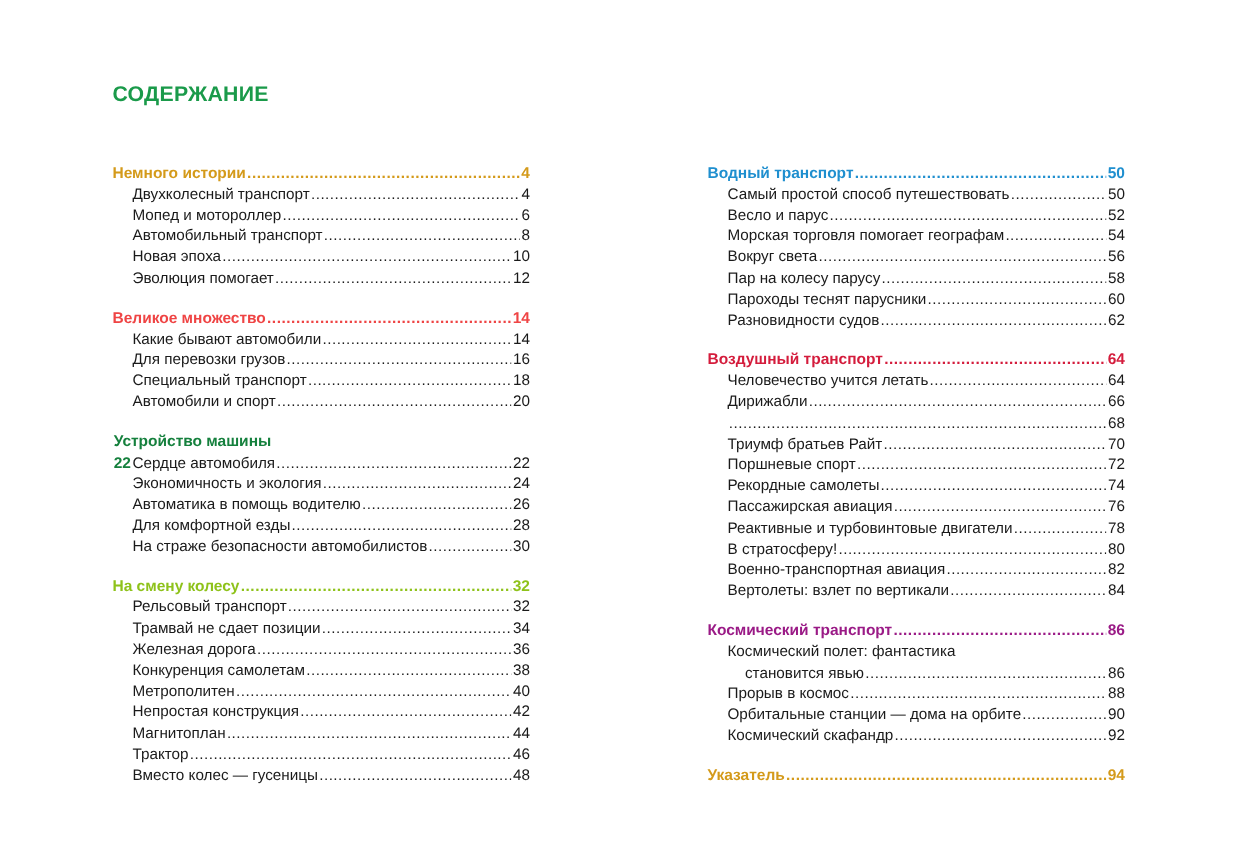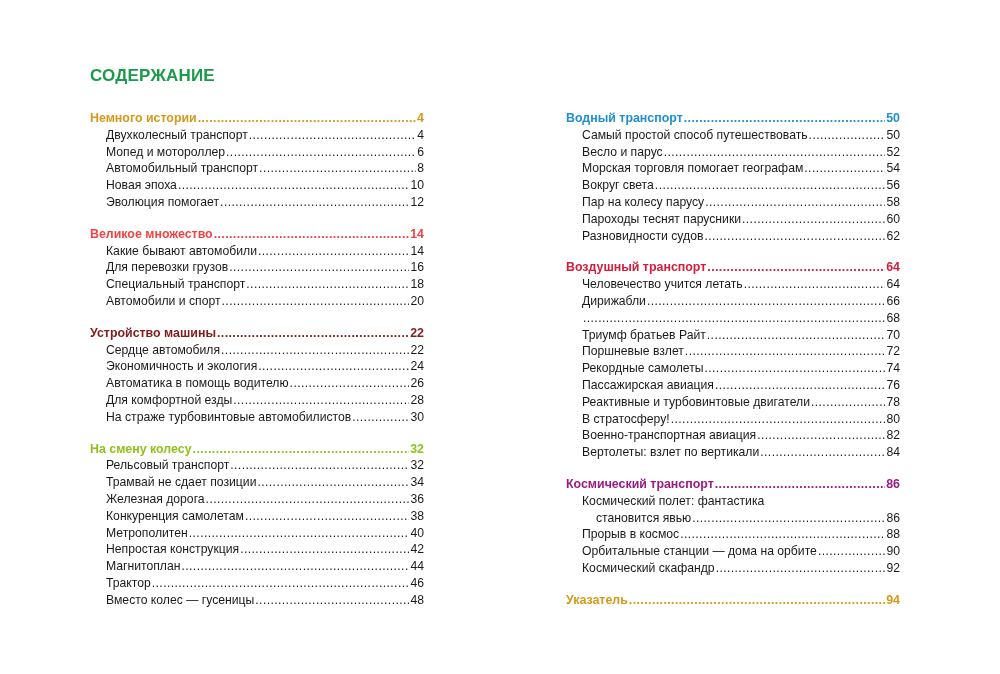--- a/index.html
+++ b/index.html
@@ -1,20 +1,20 @@
 <!DOCTYPE html>
 <html><head>
 <meta charset="utf-8">
 <style>
   html, body { margin: 0; padding: 0; background: #ffffff; }
   body { width: 1000px; height: 674px; position: relative; overflow: hidden;
          font-family: "Liberation Sans", sans-serif; color: #1a1a1a; }
   .title { position: absolute; left: 90px; top: 66px; font-size: 17px; font-weight: bold;
            color: #1a9a4a; letter-spacing: 0.2px; text-align: center; }
-  .col { position: absolute; width: 334px; }
+  .col { position: absolute; width: 334px; margin-top: 20px; }
   .col.left { left: 90px; top: 110px; }
   .col.right { left: 566px; top: 110px; }
   .section { margin-bottom: 15px; }
   .row { display: flex; align-items: baseline; height: 16.8px; font-size: 12.2px; line-height: 16.8px; white-space: nowrap; }
   .row.head { font-weight: bold; font-size: 12.4px; }
   .row.sub { padding-left: 16px; }
   .row.sub2 { padding-left: 30px; }
   .row .t { flex: 0 0 auto; }
   .row .d { flex: 1 1 auto; overflow: hidden; margin: 0 1px; }
   .row .d::after { content: "..................................................................................................................................................................."; letter-spacing: 0.4px; }
@@ -79,21 +79,21 @@
         <span class="d"></span>
         <span class="p">18</span>
       </div>
       <div class="row sub">
         <span class="t">Автомобили и спорт</span>
         <span class="d"></span>
         <span class="p">20</span>
       </div>
     </div>
     <div class="section">
-      <div class="row head" style="color: #7f1d1d;">
+      <div class="row head" style="color: #15803d; flex-direction: column;">
         <span class="t">Устройство машины</span>
         <span class="d"></span>
         <span class="p">22</span>
       </div>
       <div class="row sub">
         <span class="t">Сердце автомобиля</span>
         <span class="d"></span>
         <span class="p">22</span>
       </div>
       <div class="row sub">
@@ -105,21 +105,21 @@
         <span class="t">Автоматика в помощь водителю</span>
         <span class="d"></span>
         <span class="p">26</span>
       </div>
       <div class="row sub">
         <span class="t">Для комфортной езды</span>
         <span class="d"></span>
         <span class="p">28</span>
       </div>
       <div class="row sub">
-        <span class="t">На страже турбовинтовые автомобилистов</span>
+        <span class="t">На страже безопасности автомобилистов</span>
         <span class="d"></span>
         <span class="p">30</span>
       </div>
     </div>
     <div class="section">
       <div class="row head" style="color: rgb(142, 194, 26);">
         <span class="t">На смену колесу</span>
         <span class="d"></span>
         <span class="p">32</span>
       </div>
@@ -232,21 +232,21 @@
       <div class="row sub">
         <span class="d"></span>
         <span class="p">68</span>
       </div>
       <div class="row sub">
         <span class="t">Триумф братьев Райт</span>
         <span class="d"></span>
         <span class="p">70</span>
       </div>
       <div class="row sub">
-        <span class="t">Поршневые взлет</span>
+        <span class="t">Поршневые спорт</span>
         <span class="d"></span>
         <span class="p">72</span>
       </div>
       <div class="row sub">
         <span class="t">Рекордные самолеты</span>
         <span class="d"></span>
         <span class="p">74</span>
       </div>
       <div class="row sub">
         <span class="t">Пассажирская авиация</span>

